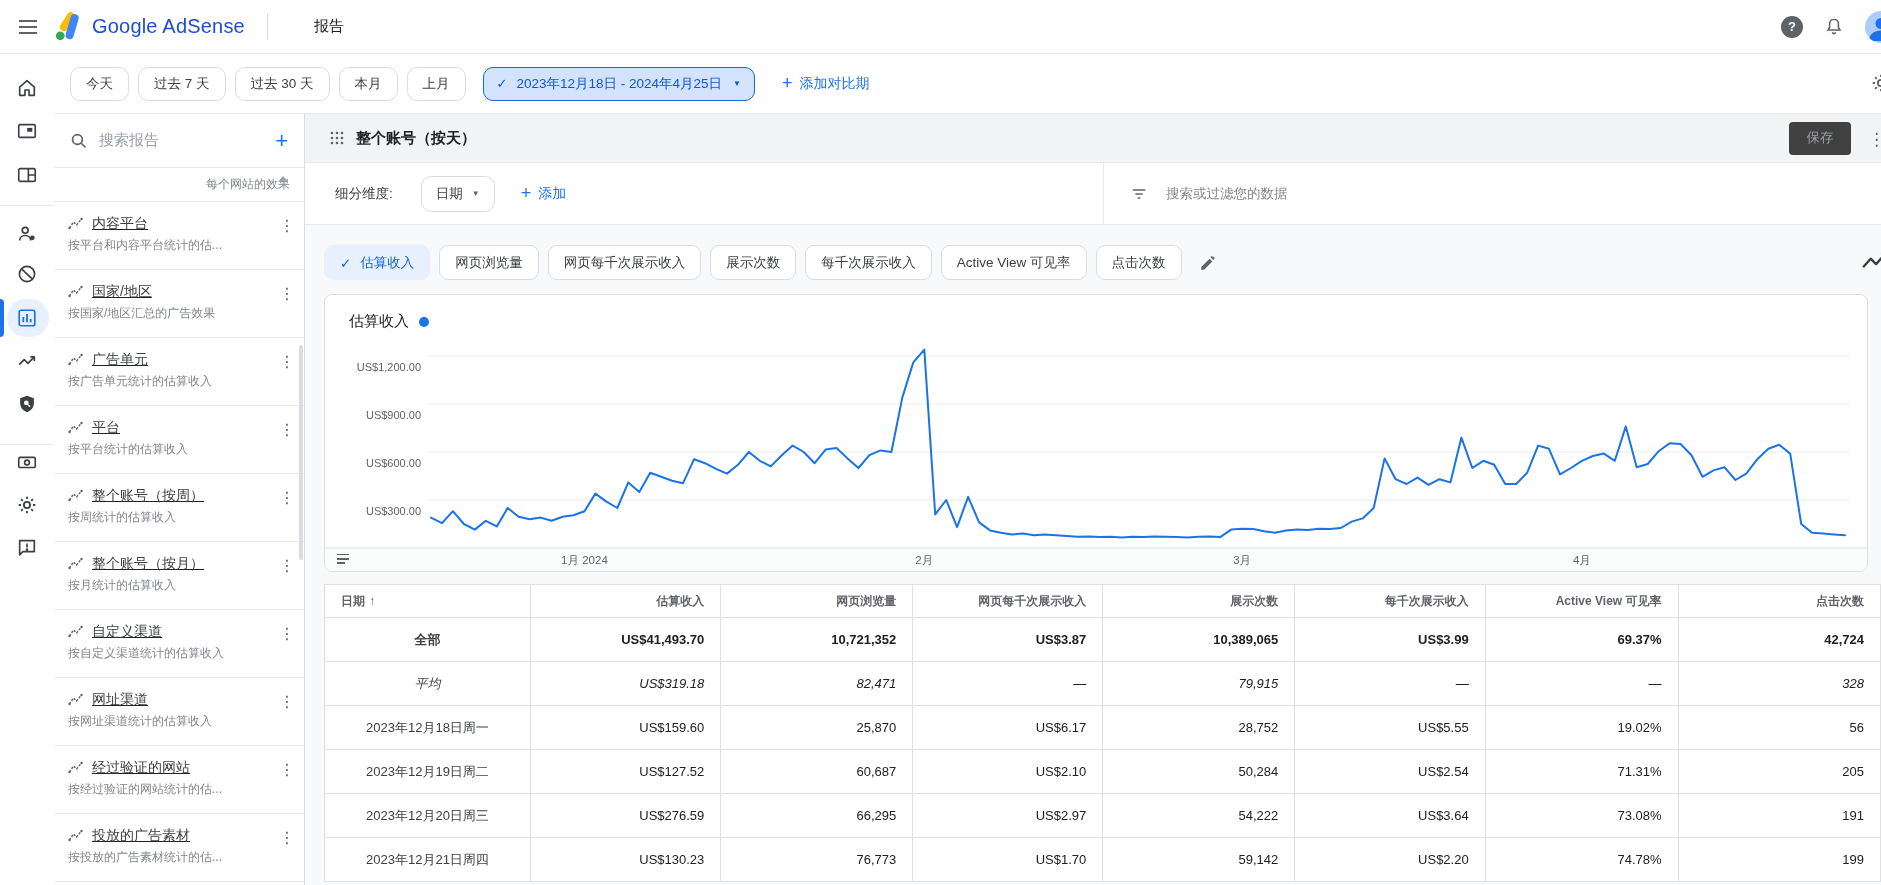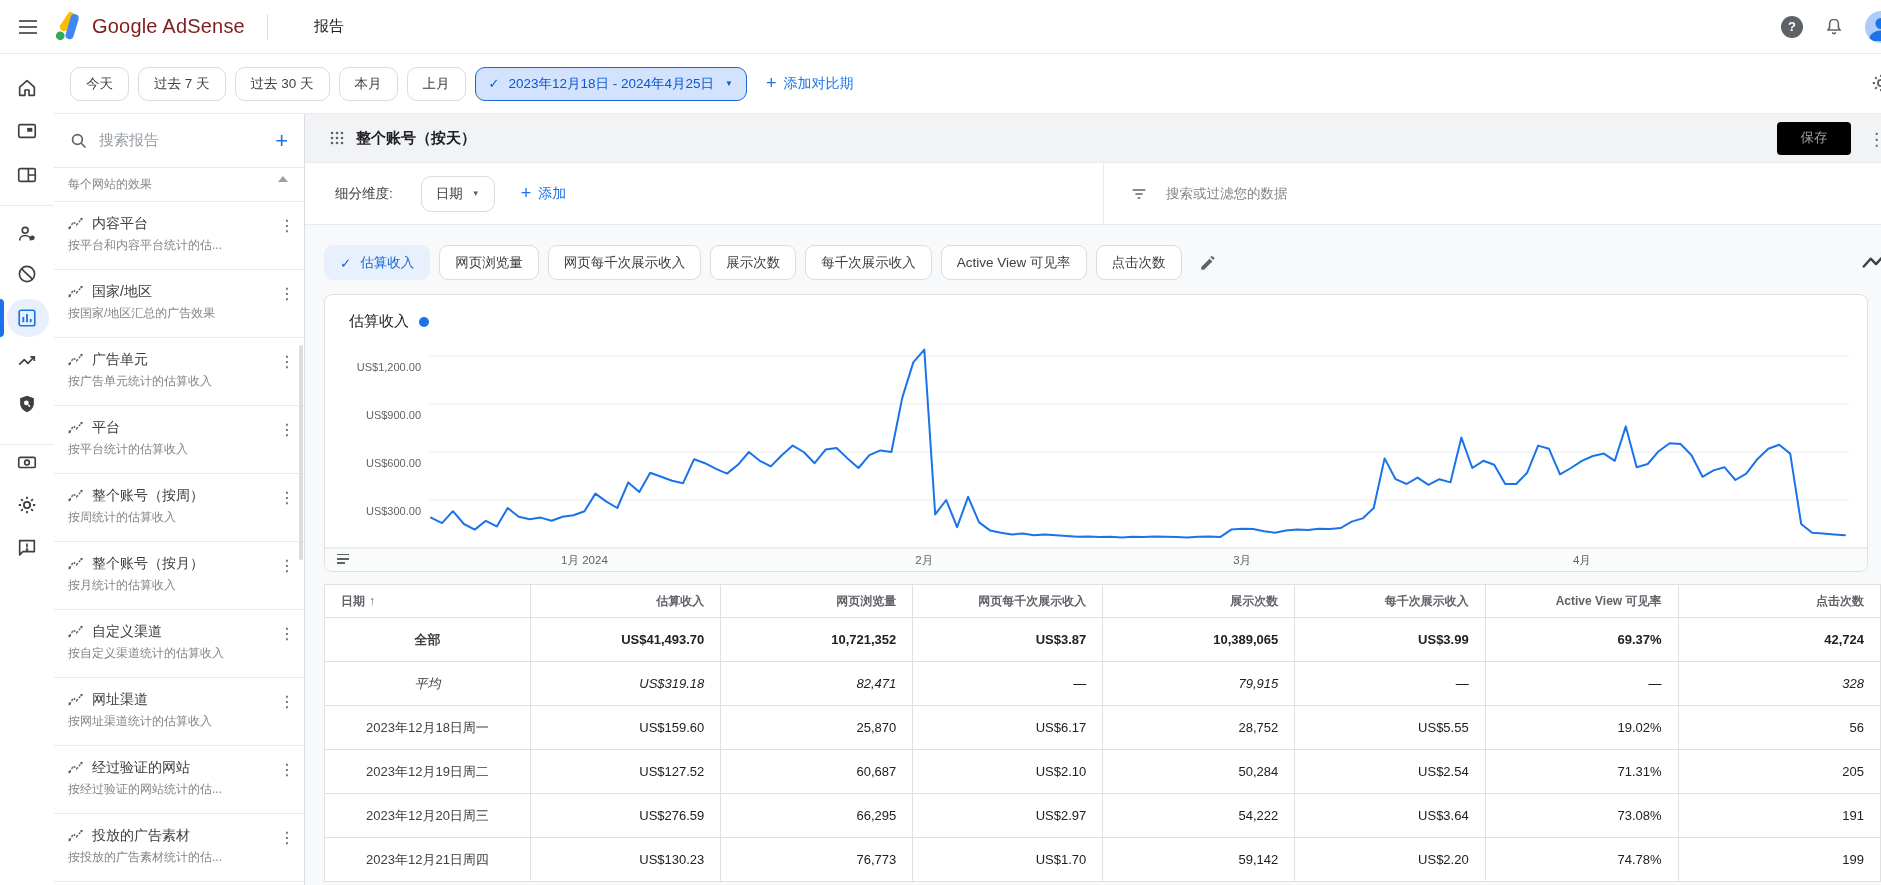--- a/index.html
+++ b/index.html
@@ -6,21 +6,21 @@
   html,body { width:1881px; height:885px; overflow:hidden; background:#fff;
     font-family:"Liberation Sans","DejaVu Sans",sans-serif; color:#202124; }
 
   
   .topbar { position:absolute; left:0; top:0; width:1881px; height:54px; background:#fff;
     border-bottom:1px solid #e8eaed; display:flex; align-items:center; z-index:30; }
   .hamburger { width:24px; height:24px; margin-left:16px; display:flex; flex-direction:column;
     justify-content:center; gap:4px; cursor:pointer; }
   .hamburger span { display:block; width:18px; height:2px; background:#5f6368; margin-left:3px; }
   .brand { display:flex; align-items:center; margin-left:14px; gap:8px; }
-  .brand-text { font-size:20px; color:#7f1d1d; letter-spacing:.2px; }
+  .brand-text { font-size:20px; color:#1d4ed8; letter-spacing:.2px; }
   .top-divider { width:1px; height:26px; background:#dadce0; margin-left:22px; }
   .page-title { font-size:15px; color:#202124; margin-left:46px; }
   .top-right { margin-left:auto; display:flex; align-items:center; gap:20px; padding-right:0; }
   .help-circle { width:22px; height:22px; border-radius:50%; background:#5f6368; color:#fff;
     font-size:13px; font-weight:bold; display:flex; align-items:center; justify-content:center; }
   .avatar { width:32px; height:32px; border-radius:50%; background:#aecbfa; overflow:hidden;
     position:relative; margin-right:-16px; flex:0 0 auto; }
   .avatar svg { position:absolute; left:0; top:0; }
 
   
@@ -29,60 +29,60 @@
     justify-content:center; cursor:pointer; color:#3c4043; }
   .rail-item.selected { color:#1a73e8; }
   .rail-pill { position:absolute; left:7px; top:-4px; width:42px; height:38px; background:#e8f0fe; border-radius:19px; }
   .rail-indicator { position:absolute; left:0; top:-4px; width:4px; height:38px; background:#1a73e8;
     border-radius:0 4px 4px 0; }
   .rail-item svg { position:relative; }
   .rail-divider { position:absolute; left:0; width:54px; height:1px; background:#e8eaed; }
 
   
   .date-row { position:absolute; left:54px; top:54px; width:1827px; height:60px; background:#fff;
-    border-bottom:1px solid #e8eaed; display:flex; align-items:center; padding-left:16px; gap:9px; }
+    border-bottom:1px solid #e8eaed; display:flex; align-items:center; padding-left:16px; gap:17px; }
   .chip { height:34px; border:1px solid #dadce0; border-radius:10px; background:#fff; display:flex;
     align-items:center; padding:0 15px; font-size:13.5px; color:#3c4043; cursor:pointer; white-space:nowrap; }
   .chip.selected-range { background:#d3e3fd; border-color:#1967d2; color:#0b57d0; gap:9px; padding:0 13px; }
   .chip .check { font-size:13px; color:#0b57d0; }
   .chip .caret { font-size:8px; color:#0b57d0; margin-left:2px; }
   .add-compare { display:flex; align-items:center; gap:7px; color:#1a73e8; font-size:14px;
     margin-left:10px; cursor:pointer; }
   .add-compare .plus { font-size:18px; font-weight:400; }
   .date-gear { position:absolute; right:-11px; top:18px; color:#5f6368; cursor:pointer; }
 
   
   .panel { position:absolute; left:54px; top:114px; width:251px; height:771px; background:#fff;
     border-right:1px solid #dadce0; overflow:hidden; z-index:10; }
   .search-row { height:54px; border-bottom:1px solid #e8eaed; display:flex; align-items:center;
     padding:0 16px; gap:12px; }
   .search-placeholder { color:#9aa0a6; font-size:15px; flex:1; }
   .panel-plus { color:#1a73e8; font-size:22px; font-weight:300; cursor:pointer; }
   .scrolled-row { height:34px; border-bottom:1px solid #e8eaed; display:flex; align-items:center;
-    padding:0 14px; position:relative; }
+    padding:0 14px; position:relative;justify-content:flex-end; }
   .scrolled-row .desc { font-size:12px; color:#80868b; }
   .scroll-up { position:absolute; right:16px; top:8px; width:0; height:0; border-left:5px solid transparent;
     border-right:5px solid transparent; border-bottom:6px solid #9aa0a6; cursor:pointer; }
   .report-item { height:68px; border-bottom:1px solid #e8eaed; padding:13px 30px 0 14px;
     position:relative; cursor:pointer; }
-  .ri-top { display:flex; align-items:center; gap:8px; }
+  .ri-top { display:flex; align-items:center; gap:8px;text-decoration:underline; }
   .ri-title { font-size:14px; color:#3c4043; white-space:nowrap; }
   .ri-desc { font-size:12px; color:#80868b; margin-top:4px; white-space:nowrap; overflow:hidden;
     text-overflow:ellipsis; max-width:205px; }
   .ri-dots { position:absolute; right:8px; top:14px; font-size:16px; color:#5f6368; cursor:pointer;
     width:18px; text-align:center; }
   .panel-scrollbar { position:absolute; right:1px; top:231px; width:4px; height:215px; background:#dadce0;
     border-radius:2px; cursor:pointer; }
 
   
   .main { position:absolute; left:305px; top:114px; width:1576px; height:771px; background:#f8f9fa; }
   .title-row { height:49px; background:#f1f3f4; border-bottom:1px solid #e8eaed; display:flex;
     align-items:center; padding-left:25px; position:relative; }
   .report-title { font-size:15px; font-weight:bold; color:#202124; margin-left:12px; }
-  .save-btn { margin-left:auto; margin-right:30px; width:74px; height:33px; background:#000000;
+  .save-btn { margin-left:auto; margin-right:30px; width:62px; height:33px; background:#404040;
     border:none; border-radius:4px; color:#9aa0a6; font-size:13.5px; cursor:pointer; }
   .title-dots { position:absolute; right:-4px; top:15px; font-size:17px; color:#5f6368; cursor:pointer; }
 
   .breakdown-row { height:62px; background:#fff; border-bottom:1px solid #e8eaed; display:flex;
     align-items:center; padding-left:30px; position:relative; }
   .breakdown-label { font-size:13.5px; color:#3c4043; margin-right:28px; }
   .dim-chip { height:36px; border:1px solid #dadce0; border-radius:10px; display:flex; align-items:center;
     gap:9px; padding:0 14px; font-size:13.5px; color:#3c4043; background:#fff; cursor:pointer; }
   .dim-chip .caret { font-size:8px; color:#5f6368; }
   .add-link { display:flex; align-items:center; gap:7px; color:#1a73e8; font-size:14px; margin-left:26px; cursor:pointer; }

